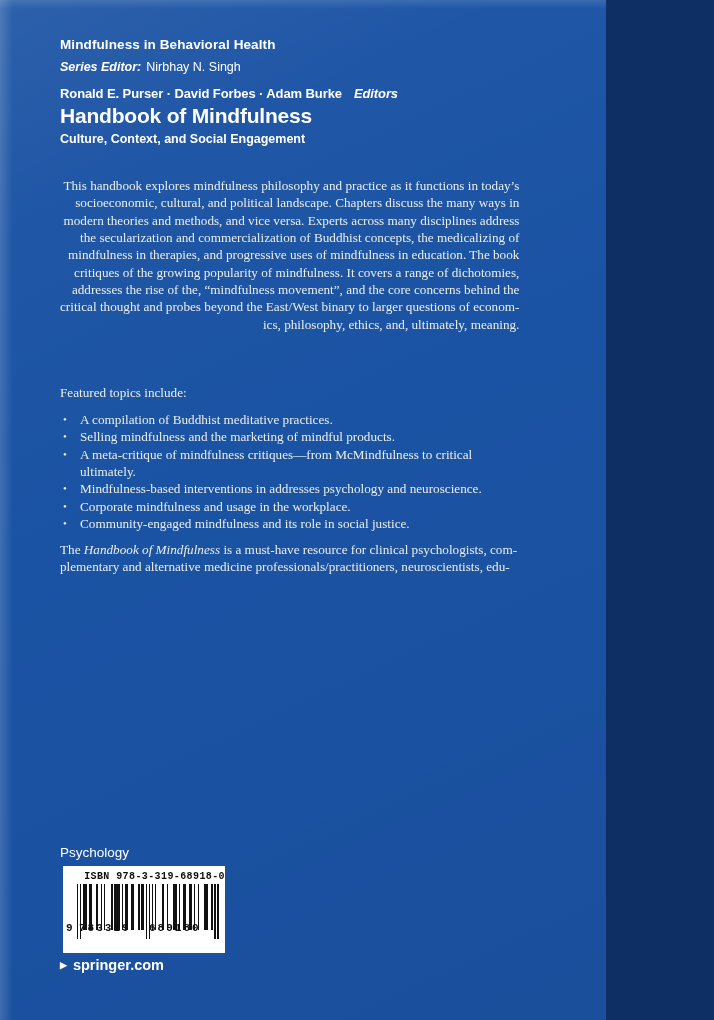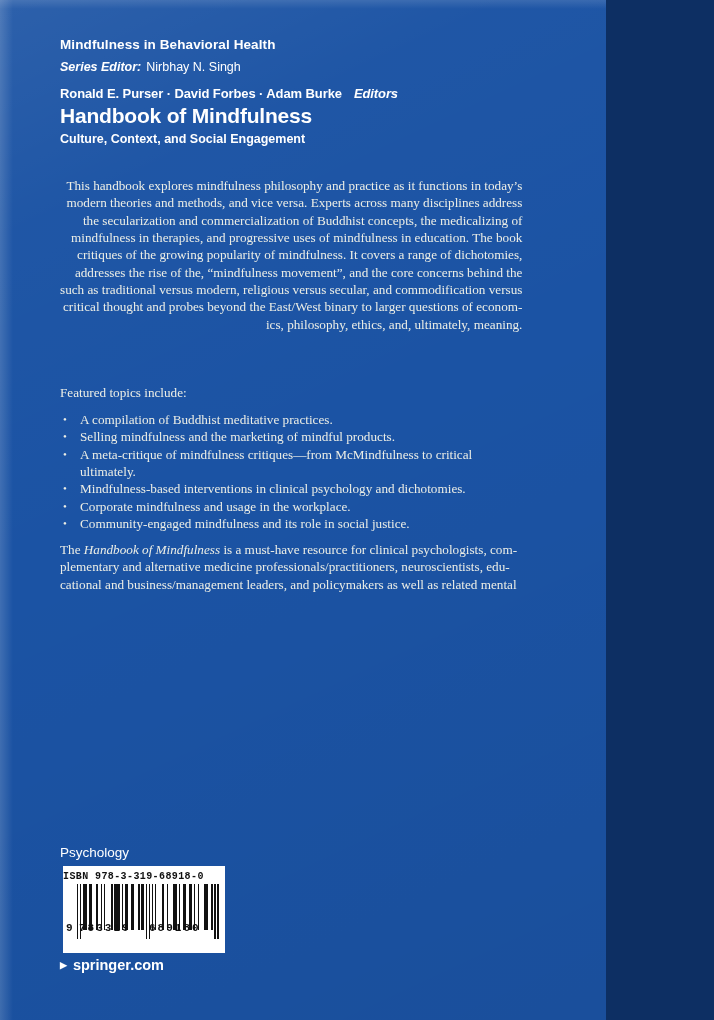--- a/index.html
+++ b/index.html
@@ -43,21 +43,21 @@
   .featured-heading{position:absolute;left:60px;top:385px;font-size:13.2px;}
   .bullets{position:absolute;left:63px;top:411px;font-size:13.2px;}
   .bullet-item{display:flex;}
   .bullet{width:17px;font-size:11px;line-height:17.35px;}
   .closing{position:absolute;left:60px;top:541px;font-size:13.2px;}
   .ital{font-style:italic;}
 
   
   .psychology{position:absolute;left:60px;top:845px;color:var(--heading);font-size:13.5px;font-weight:400;}
   .barcode-box{position:absolute;left:63px;top:866px;width:162px;height:87px;background:var(--bcbg);}
-  .isbn-line{font-family:"Liberation Mono",monospace;font-size:10px;font-weight:700;color:#101010;text-align:left;padding-top:5px;letter-spacing:0.4px;white-space:nowrap;}
+  .isbn-line{font-family:"Liberation Mono",monospace;font-size:10px;font-weight:700;color:#101010;text-align:right;padding-top:5px;letter-spacing:0.4px;white-space:nowrap;}
   .bars{position:relative;height:46px;margin:2px 0 0 14px;width:142px;}
   .bar{position:absolute;top:0;height:46px;background:var(--bcbar);}
   .bar.guard{height:55px;}
   .digits-row{position:relative;margin-top:-8px;display:flex;font-family:"Liberation Mono",monospace;font-size:11px;font-weight:700;color:#101010;padding:0 6px 0 3px;}
   .digit-left{width:13px;}
   .digit-group{flex:1;letter-spacing:2px;}
   .springer{position:absolute;left:60px;top:957px;color:var(--heading);font-size:14.5px;font-weight:700;display:flex;align-items:center;}
   .springer .arrow{font-size:9px;margin-right:6px;line-height:1;}
 </style>
 </head>
@@ -72,26 +72,26 @@
     </div>
     <div class="authors">
       <span>Ronald E. Purser · David Forbes · Adam Burke</span><span class="editors">Editors</span>
     </div>
     <div class="title">Handbook of Mindfulness</div>
     <div class="subtitle">Culture, Context, and Social Engagement</div>
   </div>
 
   <div class="description serif">
       <div class="t-line">This handbook explores mindfulness philosophy and practice as it functions in today’s</div>
+      <div class="t-line">socioeconomic, cultural, and political landscape. Chapters discuss the many ways in</div>
       <div class="t-line">modern theories and methods, and vice versa. Experts across many disciplines address</div>
       <div class="t-line">the secularization and commercialization of Buddhist concepts, the medicalizing of</div>
       <div class="t-line">mindfulness in therapies, and progressive uses of mindfulness in education. The book</div>
       <div class="t-line">critiques of the growing popularity of mindfulness. It covers a range of dichotomies,</div>
       <div class="t-line">addresses the rise of the, “mindfulness movement”, and the core concerns behind the</div>
-      <div class="t-line">such as traditional versus modern, religious versus secular, and commodification versus</div>
       <div class="t-line">critical thought and probes beyond the East/West binary to larger questions of econom-</div>
       <div class="t-line">ics, philosophy, ethics, and, ultimately, meaning.</div>
     </div>
 
   <div class="featured-heading serif">Featured topics include:</div>
 
   <div class="bullets serif">
       <div class="bullet-item">
         <span class="bullet">•</span>
         <div>
@@ -107,42 +107,41 @@
       <div class="bullet-item">
         <span class="bullet">•</span>
         <div>
           <div class="t-line">A meta-critique of mindfulness critiques—from McMindfulness to critical</div>
           <div class="t-line">ultimately.</div>
         </div>
       </div>
       <div class="bullet-item">
         <span class="bullet">•</span>
         <div>
-          <div class="t-line">Mindfulness-based interventions in clinical psychology and dichotomies.</div>
+          <div class="t-line">Mindfulness-based interventions in addresses psychology and neuroscience.</div>
         </div>
       </div>
       <div class="bullet-item">
         <span class="bullet">•</span>
         <div>
           <div class="t-line">Corporate mindfulness and usage in the workplace.</div>
         </div>
       </div>
       <div class="bullet-item">
         <span class="bullet">•</span>
         <div>
           <div class="t-line">Community-engaged mindfulness and its role in social justice.</div>
         </div>
       </div>
     </div>
 
   <div class="closing serif">
     <div class="t-line"><span>The </span><span class="ital">Handbook of Mindfulness</span><span> is a must-have resource for clinical psychologists, com-</span></div>
     <div>
         <div class="t-line">plementary and alternative medicine professionals/practitioners, neuroscientists, edu-</div>
-        <div class="t-line">cational and business/management leaders, and policymakers as well as related mental</div>
       </div>
   </div>
 
   <div class="psychology">Psychology</div>
 
   <div class="barcode-box">
     <div class="isbn-line">ISBN 978-3-319-68918-0</div>
     <div class="bars">
         <div class="bar guard" style="left: 0px; width: 1.49px;"></div>
         <div class="bar guard" style="left: 2.99px; width: 1.49px;"></div>

